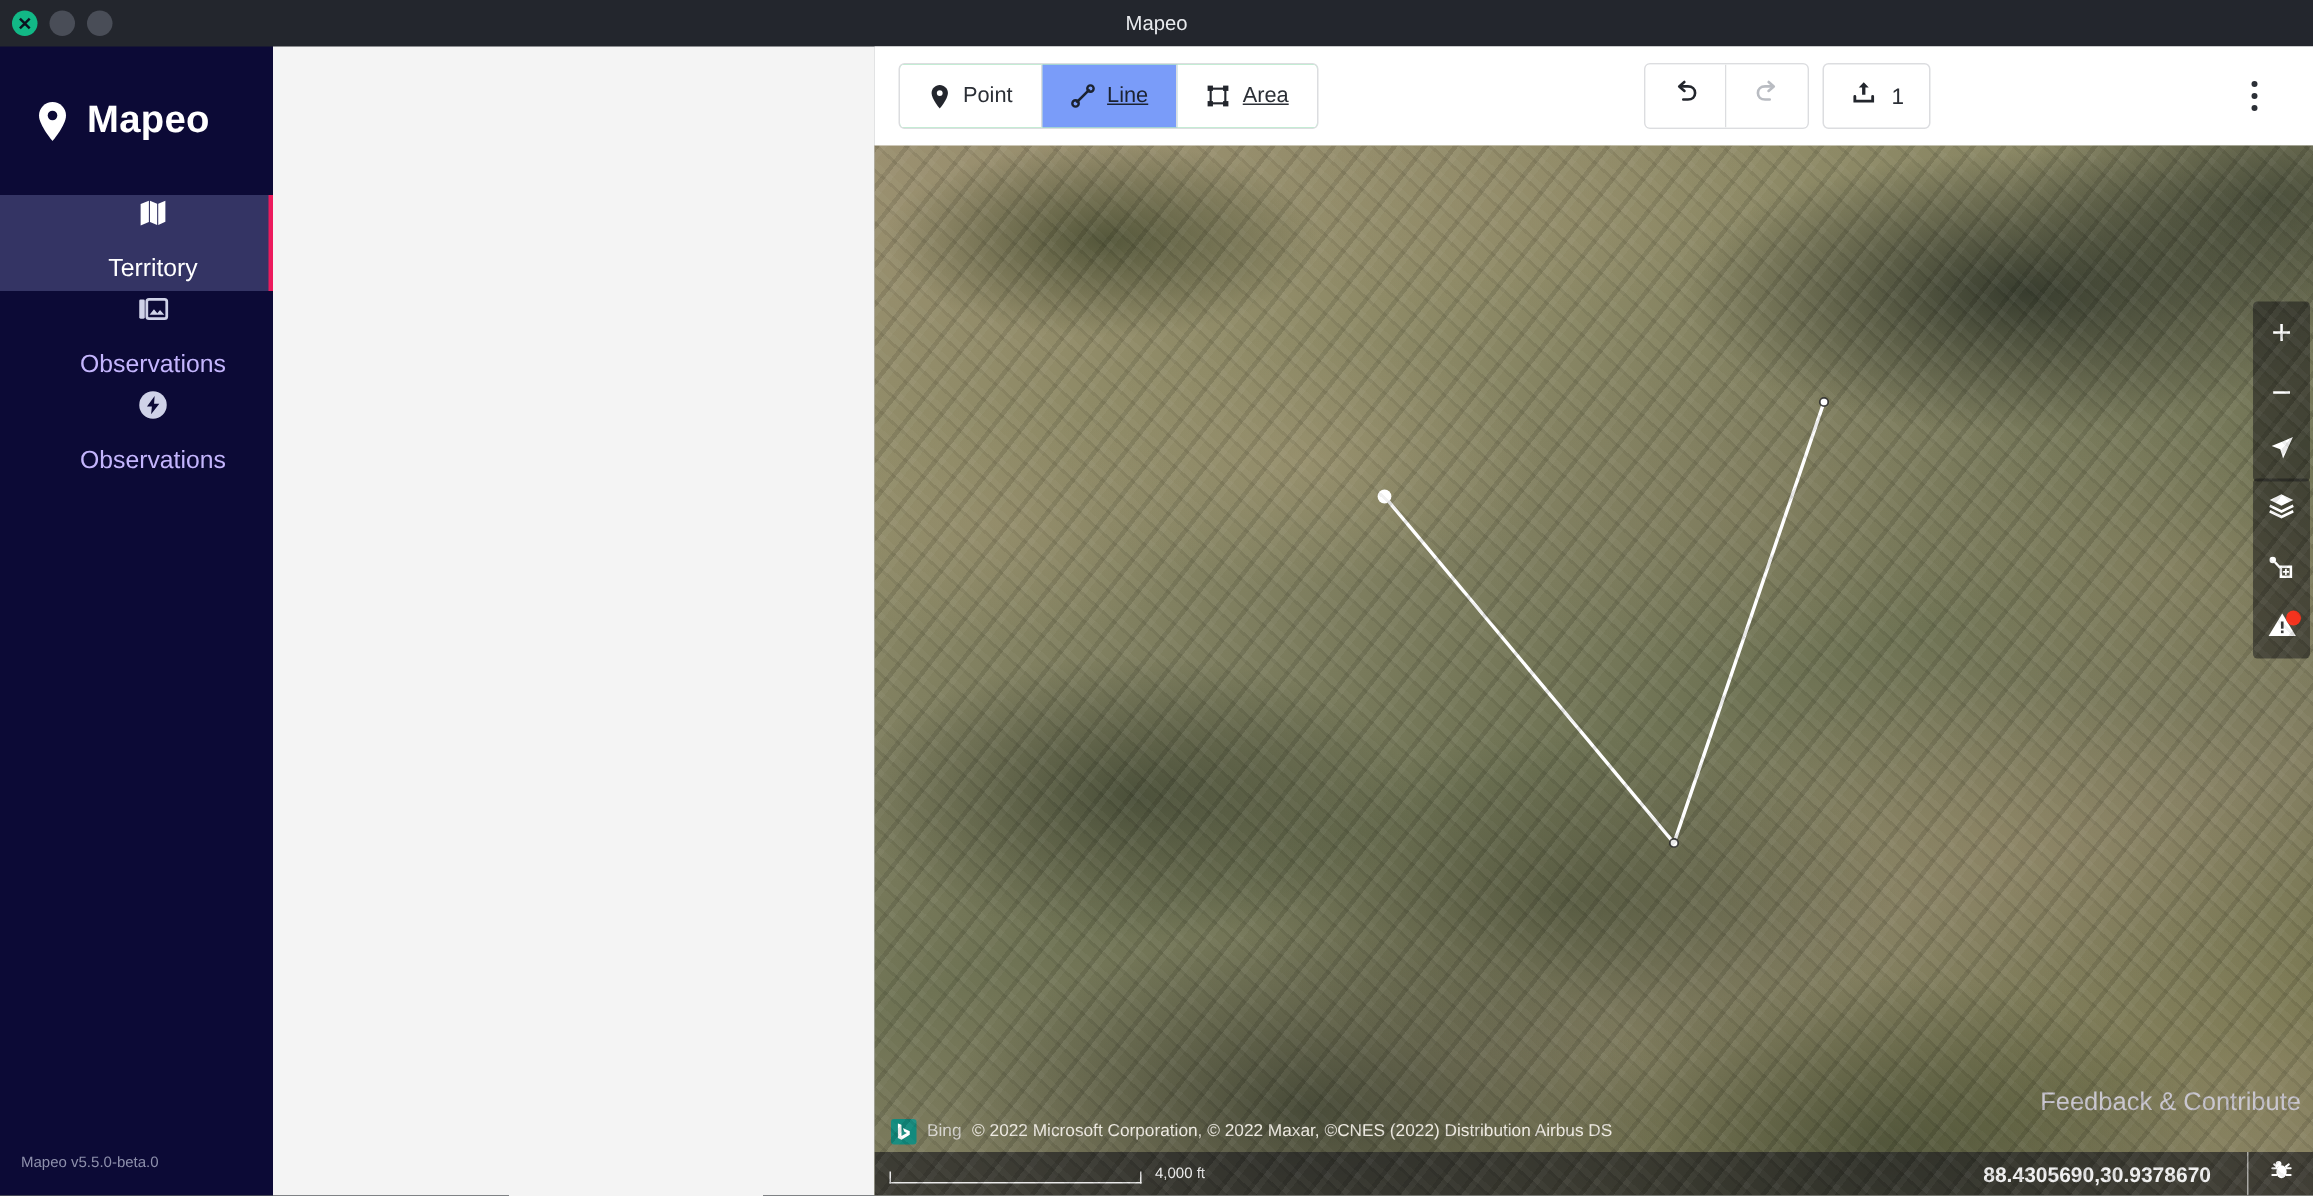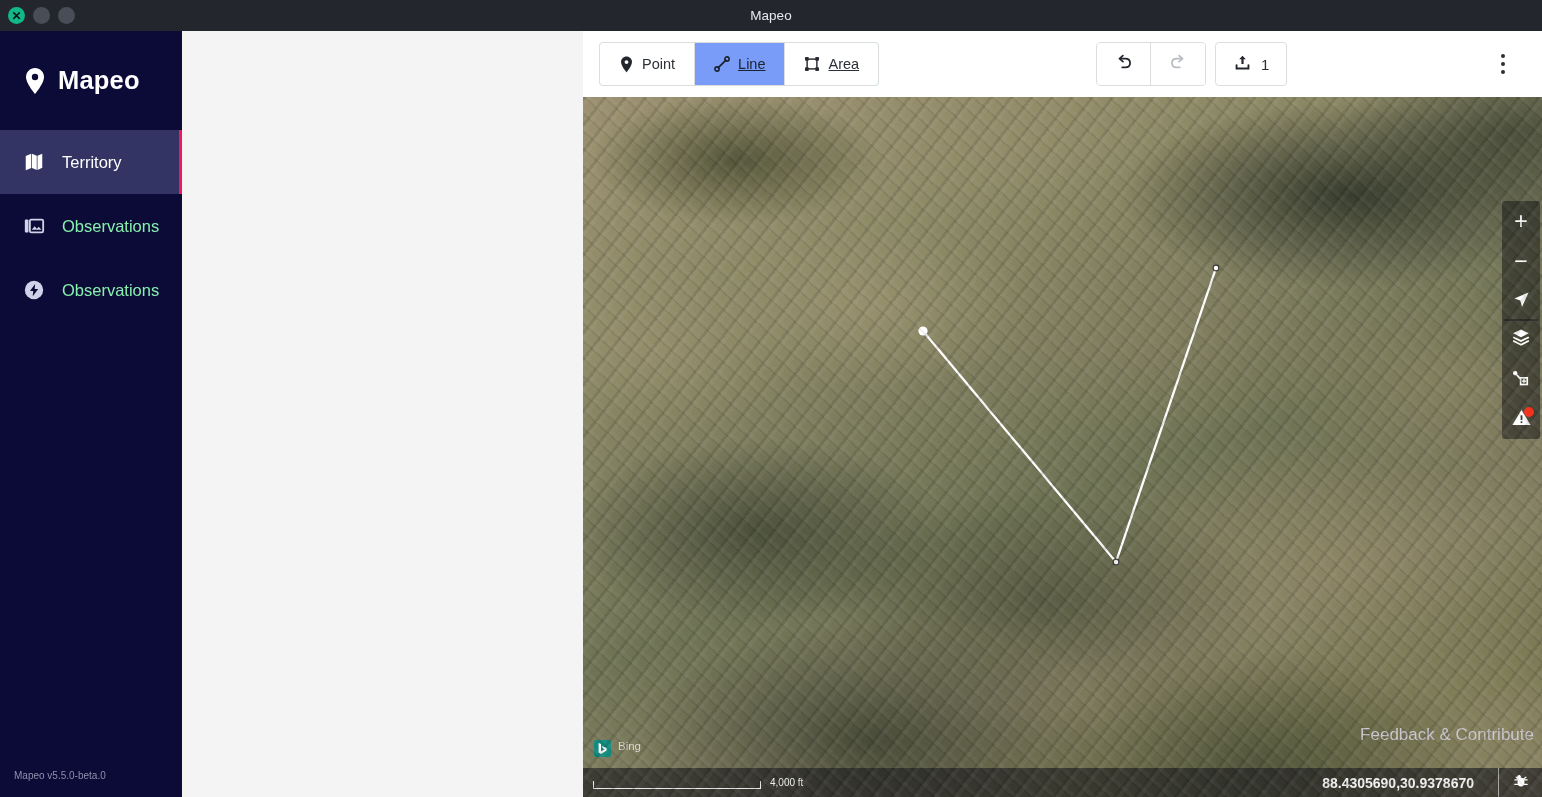--- a/index.html
+++ b/index.html
@@ -32,28 +32,28 @@
     position: absolute; left: 0; top: 31px; width: 182px; height: 766px;
     background: #0c0a36;
     display: flex; flex-direction: column;
   }
   .brand { height: 99px; display: flex; align-items: center; padding-left: 24px; gap: 12px; }
   .brand-icon { width: 22px; height: 28px; display: block; }
   .brand-text { color: #ffffff; font-size: 25.5px; font-weight: bold; letter-spacing: .2px; }
   .nav { margin-top: 0; }
   .nav-item {
     position: relative; height: 64px; display: flex; align-items: center;
-    padding-left: 22px; gap: 16px; cursor: pointer;
+    padding-left: 22px; gap: 16px; cursor: pointer; flex-direction: column;
   }
   .nav-item.active { background: #343464; }
   .nav-item.active::after {
     content: ""; position: absolute; right: 0; top: 0; bottom: 0; width: 3px; background: #ec1a5c;
   }
   .nav-ico { width: 24px; height: 24px; display: flex; align-items: center; justify-content: center; }
-  .nav-label { font-size: 16.5px; color: #86efac; }
+  .nav-label { font-size: 16.5px; color: #c4b5fd; }
   .nav-item.active .nav-label { color: #ffffff; }
   .version { margin-top: auto; padding: 0 0 16px 14px; font-size: 10px; color: #8e90ac; }
 
   
   .side-panel {
     position: absolute; left: 182px; top: 31px; width: 401px; height: 766px;
     background: #f4f4f4;
   }
 
   
@@ -145,21 +145,21 @@
   .map-ctl .plus { font-size: 23px; line-height: 1; font-weight: 300; color: #fff; }
   .map-ctl .minus { font-size: 23px; line-height: 1; font-weight: 300; color: #fff; }
   .badge-dot {
     position: absolute; width: 10px; height: 10px; border-radius: 50%;
     background: #f4331e; top: 8px; right: 6px;
   }
 
   
   .attr-row {
     position: absolute; left: 0; bottom: 29px; width: 959px; height: 28px;
-    display: flex; align-items: flex-start; padding-left: 11px; gap: 7px;
+    display: flex; align-items: center; padding-left: 11px; gap: 7px;
   }
   .bing-logo {
     width: 17px; height: 17px; background: #128a7d; border-radius: 2px;
     display: flex; align-items: center; justify-content: center;
   }
   .bing-word { font-size: 11.5px; color: #d8d6d0; }
   .attr-text { font-size: 11.5px; color: #eeeae2; }
   .feedback {
     position: absolute; right: 8px; bottom: 52px; font-size: 17px; color: #c9c6cf;
     cursor: pointer;
@@ -384,20 +384,21 @@
         </div>
       </div>
 
       <div class="attr-row">
         <span class="bing-logo">
           <svg width="11" height="13" viewBox="0 0 11 13">
               <path d="M1.6 1 4 1.9v7.4l3.6-2-1.7-.8L4.9 4l4.6 2.1v2.4L4 11.9 1.6 10.6V1z" fill="#fff"></path>
             </svg>
         </span>
         <span class="bing-word">Bing</span>
+        <span class="attr-text">© 2022 Microsoft Corporation, © 2022 Maxar, ©CNES (2022) Distribution Airbus DS</span>
       </div>
       <div class="feedback">Feedback &amp; Contribute</div>
 
       <div class="statusbar">
         <div class="scale">
           <span class="scale-bar"></span>
           <span class="scale-label">4,000 ft</span>
         </div>
         <div class="coords">88.4305690,30.9378670</div>
         <div class="bug-btn">

